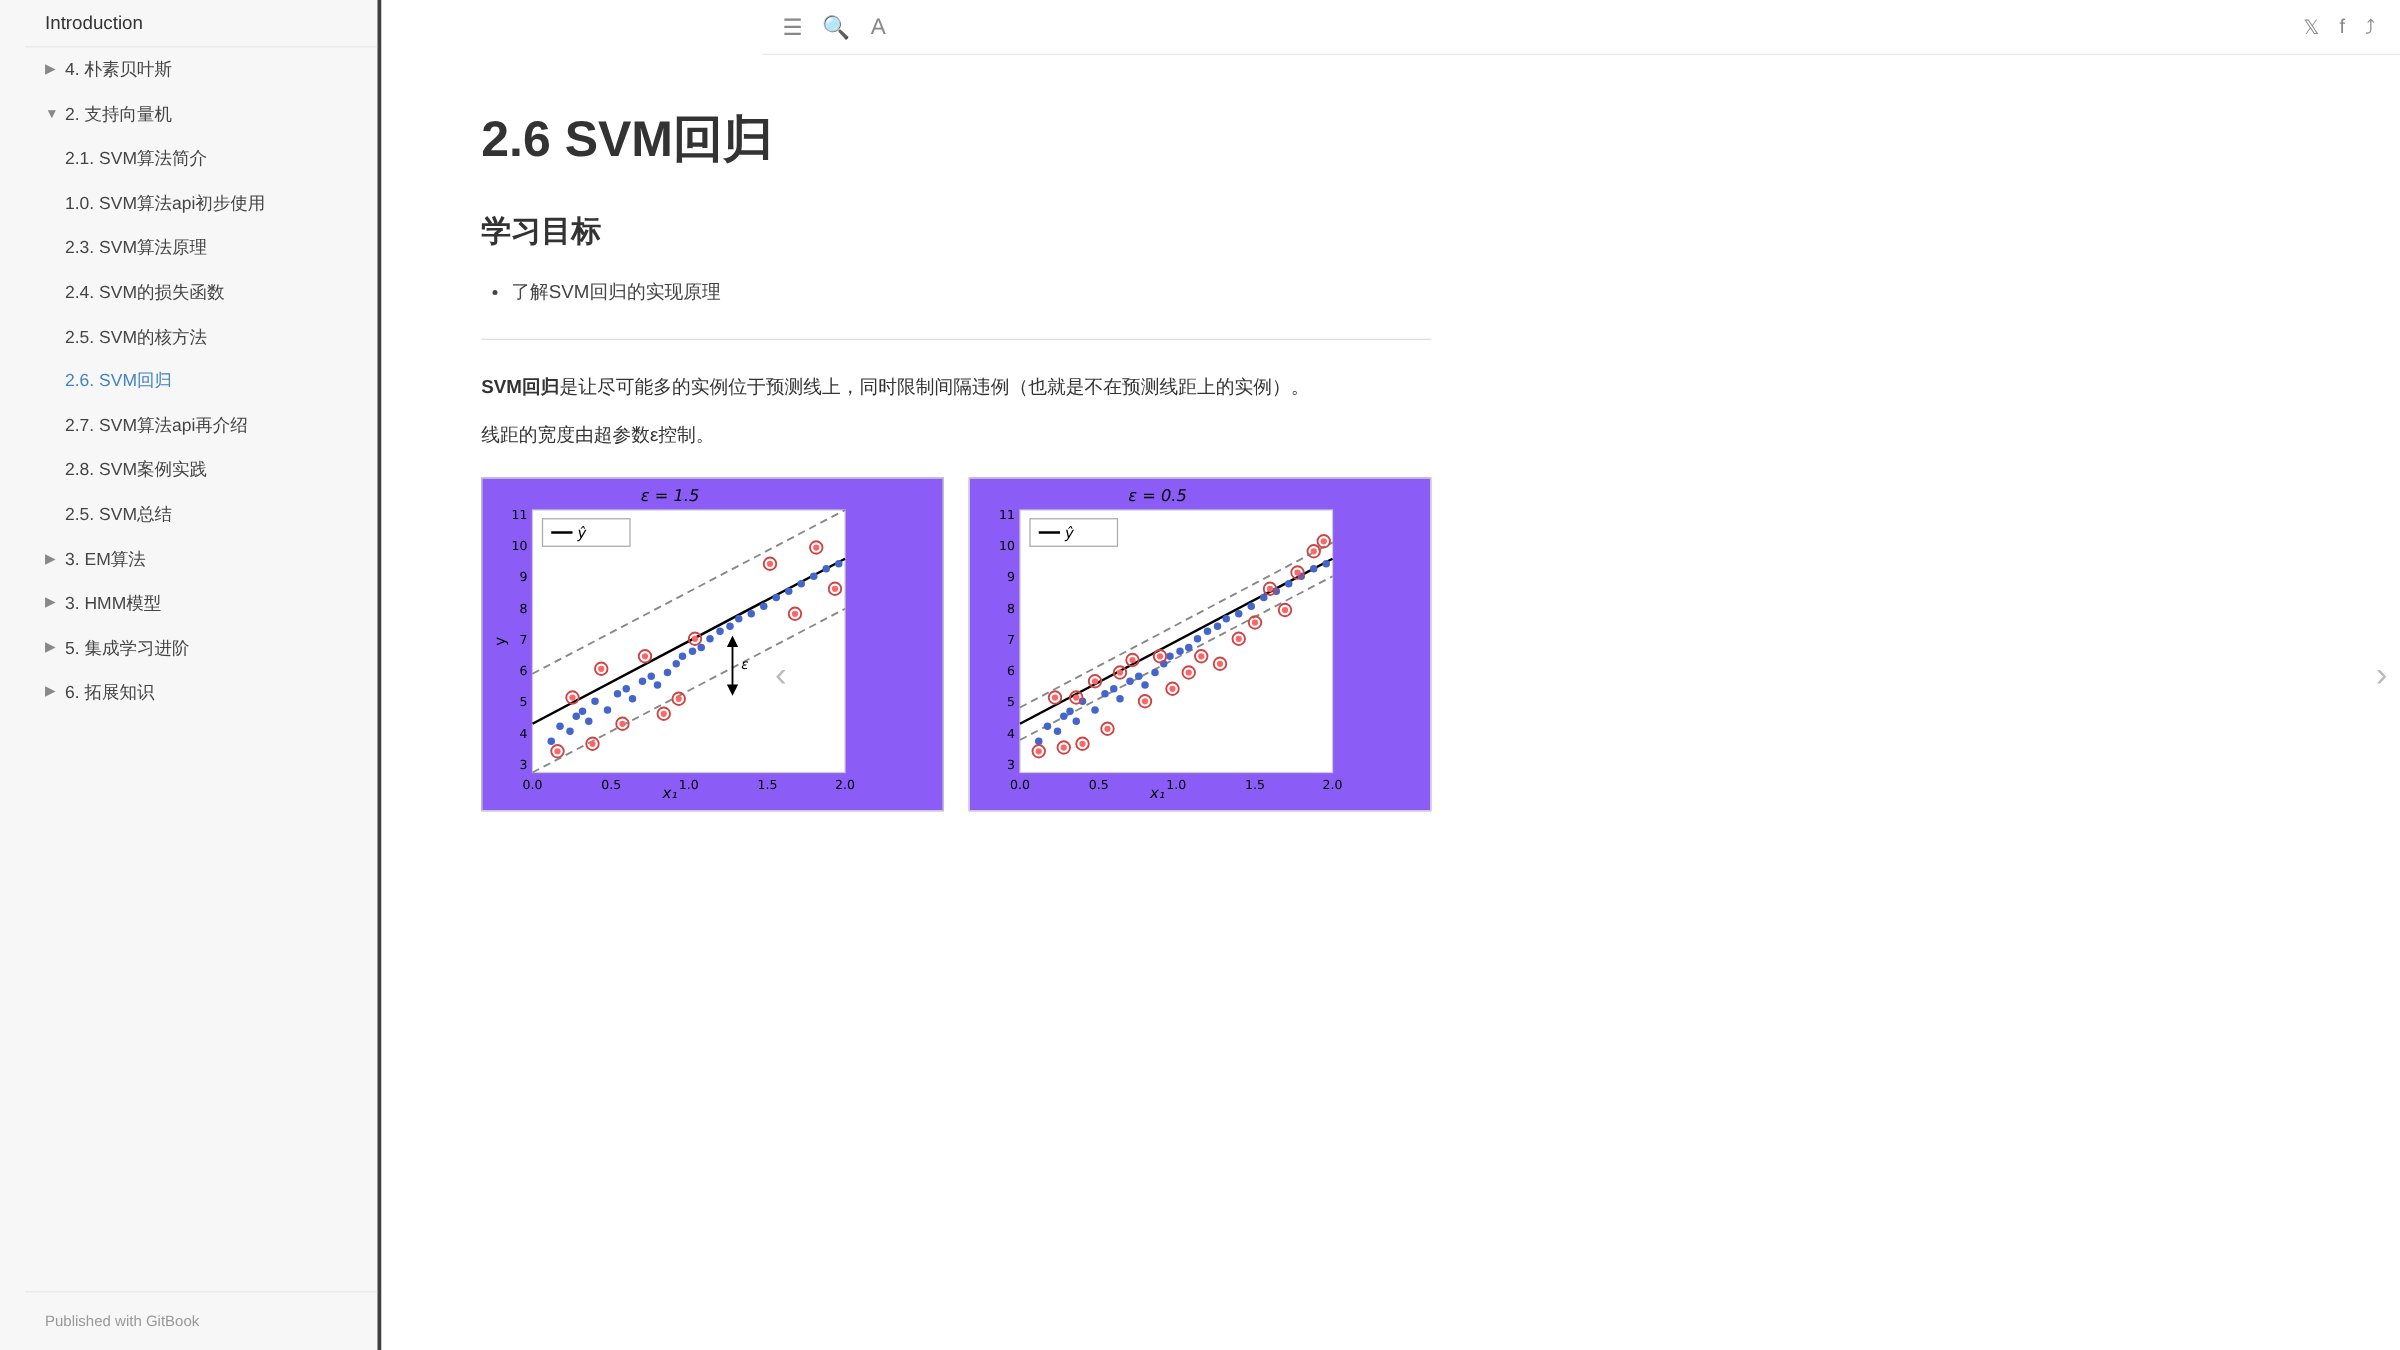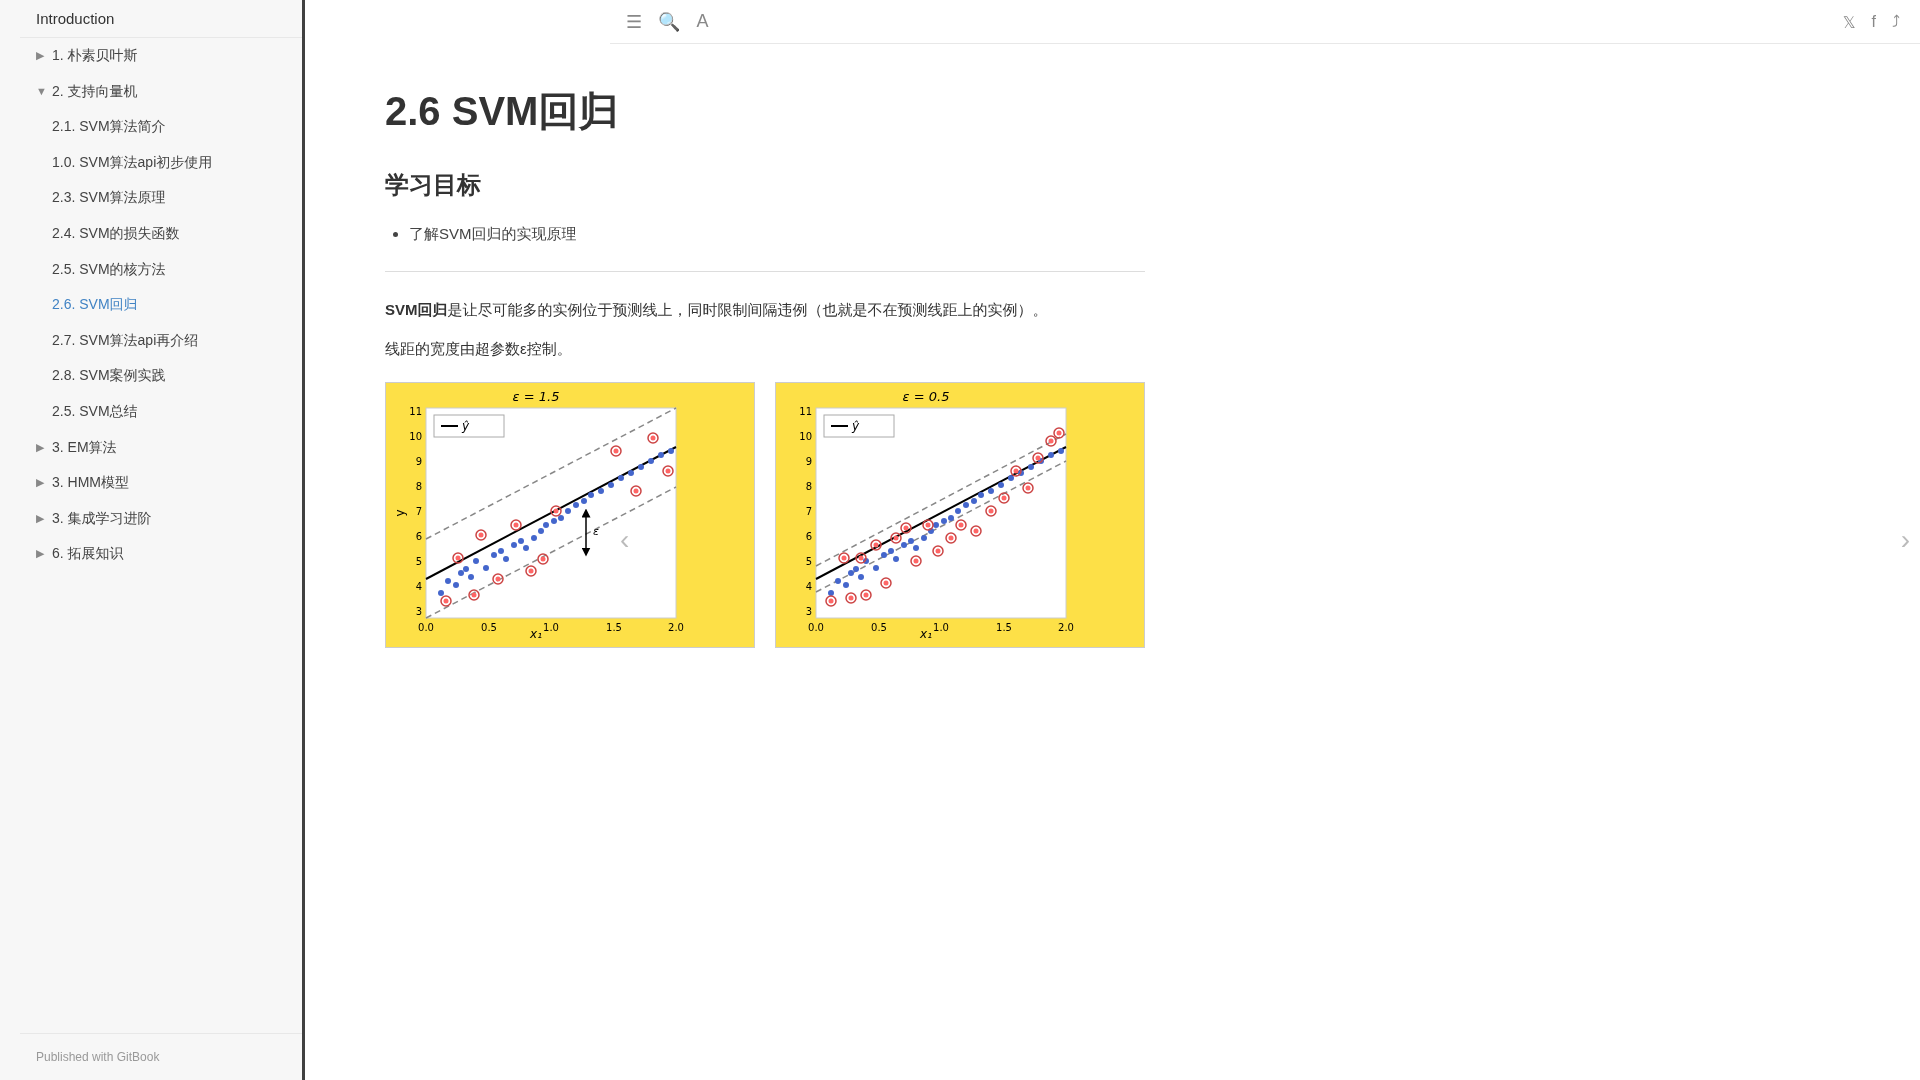--- a/index.html
+++ b/index.html
@@ -165,37 +165,37 @@
 
     
     .charts-container {
       display: flex;
       gap: 20px;
       margin-top: 20px;
     }
 
     .chart-wrapper {
       flex: 1;
-      background: #fde047;
+      background: #8b5cf6;
       border: 1px solid #ccc;
     }
 
     svg text {
       font-family: "DejaVu Sans", "Helvetica Neue", Arial, sans-serif;
     }
   </style>
 </head>
 <body>
 
 <div class="sidebar">
   <div class="sidebar-top">Introduction</div>
 
   <div class="nav-item">
     <span class="arrow">▶</span>
-    <span>1. 朴素贝叶斯</span>
+    <span>4. 朴素贝叶斯</span>
   </div>
 
   <div class="nav-item section-header">
     <span class="arrow">▼</span>
     <span>2. 支持向量机</span>
   </div>
   <div class="nav-item nav-sub-item">
     <span>2.1. SVM算法简介</span>
   </div>
   <div class="nav-item nav-sub-item">
@@ -226,21 +226,21 @@
   <div class="nav-item">
     <span class="arrow">▶</span>
     <span>3. EM算法</span>
   </div>
   <div class="nav-item">
     <span class="arrow">▶</span>
     <span>3. HMM模型</span>
   </div>
   <div class="nav-item">
     <span class="arrow">▶</span>
-    <span>3. 集成学习进阶</span>
+    <span>5. 集成学习进阶</span>
   </div>
   <div class="nav-item">
     <span class="arrow">▶</span>
     <span>6. 拓展知识</span>
   </div>
 
   <div class="sidebar-footer">Published with GitBook</div>
 </div>
 
 <div style="flex:1; position:relative; overflow:hidden;">

